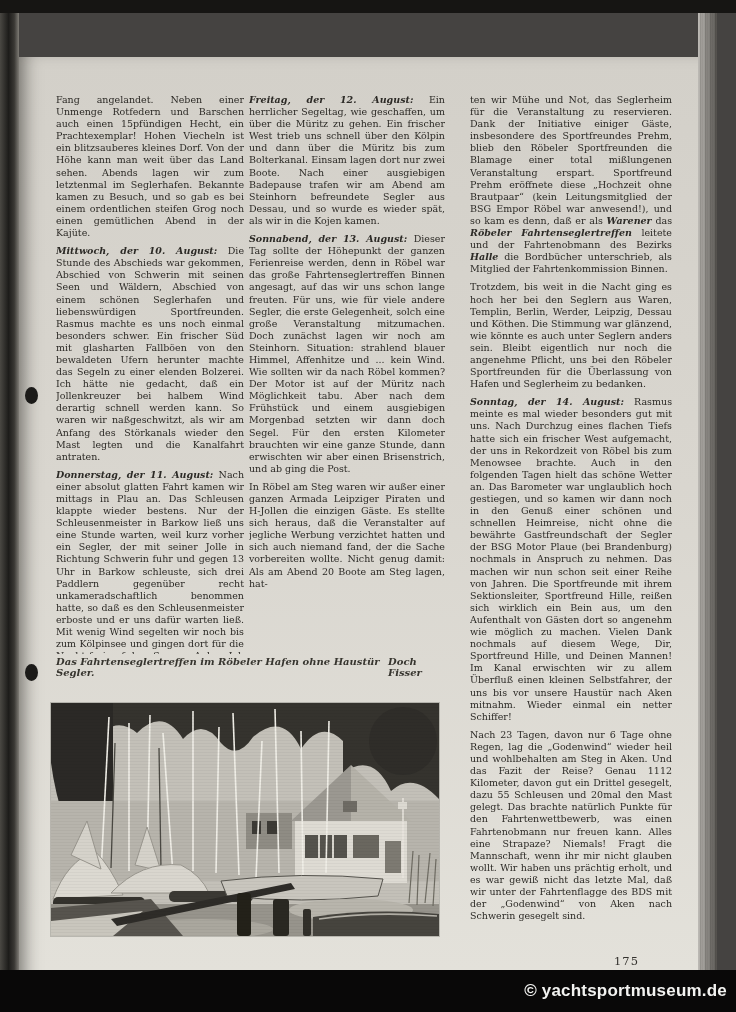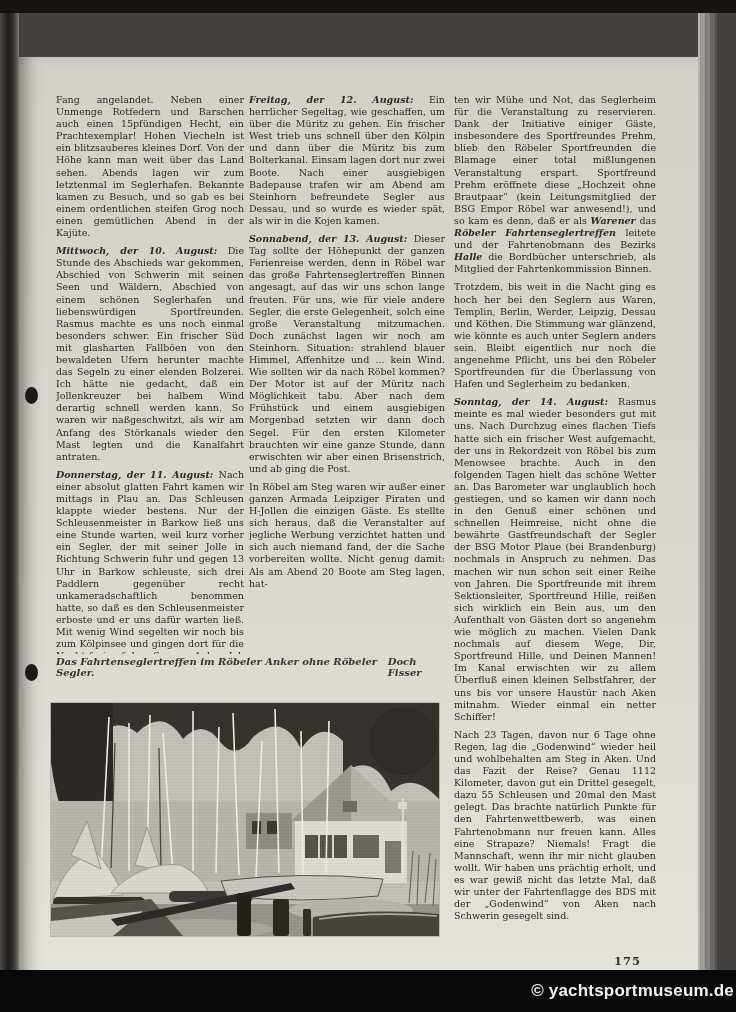--- a/index.html
+++ b/index.html
@@ -8,34 +8,34 @@
   .top-strip{position:absolute;left:0;top:0;width:736px;height:13px;background:#161513;}
   .binding{position:absolute;left:0;top:0;width:19px;height:970px;
            background:linear-gradient(90deg,#4a4843 0%,#1d1c1a 45%,#3a3834 75%,#7e7b75 100%);}
   .page{position:absolute;left:19px;top:13px;width:679px;height:957px;
         background:linear-gradient(180deg,#d3d0c9 0%,#d9d6cf 45%,#e4e2db 100%);
         box-shadow:inset 14px 0 18px -10px rgba(20,18,15,.55);margin-top:44px;}
   .page-stack{position:absolute;left:698px;top:13px;width:19px;height:957px;
         background:repeating-linear-gradient(90deg,#b2afa9 0 2px,#8e8b85 2px 3px,#a39f99 3px 5px);}
   .page-stack::after{content:"";position:absolute;inset:0;background:linear-gradient(90deg,rgba(255,255,255,.15),rgba(30,28,25,.6));}
   .bottom-bar{position:absolute;left:0;top:970px;width:736px;height:42px;background:#090808;
-        display:flex;align-items:center;justify-content:flex-end;padding-right:2px;box-sizing:border-box;}
+        display:flex;align-items:center;justify-content:flex-end;padding-right:9px;box-sizing:border-box;}
   .watermark{color:#f2f2f0;font-family:"Liberation Sans","DejaVu Sans",sans-serif;font-weight:bold;font-size:17px;letter-spacing:.2px;}
   .col{position:absolute;top:37px;color:#2c2a26;font-size:9.5px;line-height:12.1px;text-align:justify;overflow:hidden;}
   .col p{margin:0 0 6px 0;}
   .col b{font-weight:bold;font-style:italic;}
   .col-1{left:37px;width:188px;height:560px;}
   .col-2{left:230px;width:196px;height:560px;}
-  .col-3{left:435px;width:202px;height:845px;}
+  .col-3{left:451px;width:202px;height:845px;}
   .caption{position:absolute;left:37px;top:599px;width:392px;display:flex;justify-content:space-between;
            font-style:italic;font-weight:600;font-size:10px;color:#37352f;}
   .photo{position:absolute;left:32px;top:646px;width:388px;height:233px;background:#c3c0b8;box-shadow:0 0 0 1px rgba(60,58,52,.25);}
   .photo svg{display:block;width:100%;height:100%;}
   .photo::after{content:"";position:absolute;inset:0;background:repeating-linear-gradient(0deg,rgba(0,0,0,.035) 0 1px,transparent 1px 3px);pointer-events:none;}
-  .page-number{position:absolute;left:595px;top:897px;width:60px;font-size:11.5px;letter-spacing:1px;color:#33312d;font-weight:bold;}
+  .page-number{position:absolute;left:595px;top:897px;width:60px;font-size:11.5px;letter-spacing:1px;color:#33312d;}
   .bind-spot{position:absolute;width:13px;height:17px;border-radius:50%;background:#1b1a18;left:6px;}
   .spot-a{top:330px;} .spot-b{top:607px;}
 </style>
 </head>
 <body>
 
 <div class="scan">
   <div class="page">
     <div class="col col-1">
         <p><span>Fang angelandet. Neben einer Unmenge Rotfedern und Barschen auch einen 15pfündigen Hecht, ein Prachtexemplar! Hohen Viecheln ist ein blitzsauberes kleines Dorf. Von der Höhe kann man weit über das Land sehen. Abends lagen wir zum letztenmal im Seglerhafen. Bekannte kamen zu Besuch, und so gab es bei einem ordentlichen steifen Grog noch einen gemütlichen Abend in der Kajüte.</span></p>
@@ -48,21 +48,21 @@
         <p><span>In Röbel am Steg waren wir außer einer ganzen Armada Leipziger Piraten und H-Jollen die einzigen Gäste. Es stellte sich heraus, daß die Veranstalter auf jegliche Werbung verzichtet hatten und sich auch niemand fand, der die Sache vorbereiten wollte. Nicht genug damit: Als am Abend 20 Boote am Steg lagen, hat-</span></p>
       </div>
     <div class="col col-3">
         <p><span>ten wir Mühe und Not, das Seglerheim für die Veranstaltung zu reservieren. Dank der Initiative einiger Gäste, insbesondere des Sportfreundes Prehm, blieb den Röbeler Sportfreunden die Blamage einer total mißlungenen Veranstaltung erspart. Sportfreund Prehm eröffnete diese „Hochzeit ohne Brautpaar“ (kein Leitungsmitglied der BSG Empor Röbel war anwesend!), und so kam es denn, daß er als </span><b>Warener</b><span> das </span><b>Röbeler Fahrtenseglertreffen</b><span> leitete und der Fahrtenobmann des Bezirks </span><b>Halle</b><span> die Bordbücher unterschrieb, als Mitglied der Fahrtenkommission Binnen.</span></p>
         <p><span>Trotzdem, bis weit in die Nacht ging es hoch her bei den Seglern aus Waren, Templin, Berlin, Werder, Leipzig, Dessau und Köthen. Die Stimmung war glänzend, wie könnte es auch unter Seglern anders sein. Bleibt eigentlich nur noch die angenehme Pflicht, uns bei den Röbeler Sportfreunden für die Überlassung von Hafen und Seglerheim zu bedanken.</span></p>
         <p><b>Sonntag, der 14. August:</b><span> Rasmus meinte es mal wieder besonders gut mit uns. Nach Durchzug eines flachen Tiefs hatte sich ein frischer West aufgemacht, der uns in Rekordzeit von Röbel bis zum Menowsee brachte. Auch in den folgenden Tagen hielt das schöne Wetter an. Das Barometer war unglaublich hoch gestiegen, und so kamen wir dann noch in den Genuß einer schönen und schnellen Heimreise, nicht ohne die bewährte Gastfreundschaft der Segler der BSG Motor Plaue (bei Brandenburg) nochmals in Anspruch zu nehmen. Das machen wir nun schon seit einer Reihe von Jahren. Die Sportfreunde mit ihrem Sektionsleiter, Sportfreund Hille, reißen sich wirklich ein Bein aus, um den Aufenthalt von Gästen dort so angenehm wie möglich zu machen. Vielen Dank nochmals auf diesem Wege, Dir, Sportfreund Hille, und Deinen Mannen! Im Kanal erwischten wir zu allem Überfluß einen kleinen Selbstfahrer, der uns bis vor unsere Haustür nach Aken mitnahm. Wieder einmal ein netter Schiffer!</span></p>
         <p><span>Nach 23 Tagen, davon nur 6 Tage ohne Regen, lag die „Godenwind“ wieder heil und wohlbehalten am Steg in Aken. Und das Fazit der Reise? Genau 1112 Kilometer, davon gut ein Drittel gesegelt, dazu 55 Schleusen und 20mal den Mast gelegt. Das brachte natürlich Punkte für den Fahrtenwettbewerb, was einen Fahrtenobmann nur freuen kann. Alles eine Strapaze? Niemals! Fragt die Mannschaft, wenn ihr mir nicht glauben wollt. Wir haben uns prächtig erholt, und es war gewiß nicht das letzte Mal, daß wir unter der Fahrtenflagge des BDS mit der „Godenwind“ von Aken nach Schwerin gesegelt sind.</span></p>
       </div>
 
     <div class="caption">
-      <span>Das Fahrtenseglertreffen im Röbeler Anker ohne Röbeler Segler.</span>
+      <span>Das Fahrtenseglertreffen im Röbeler Hafen ohne Haustür Segler.</span>
       <span>Doch Fisser</span>
     </div>
 
     <div class="photo">
       <svg viewBox="0 0 388 233" preserveAspectRatio="none">
         <rect x="0" y="0" width="388" height="233" fill="#c3c0b8"></rect>
         <path d="M0,0 H388 V96 Q362,68 340,88 Q322,48 292,70 L292,38 Q270,16 250,46 Q232,8 202,34 Q186,58 170,40 Q152,14 132,36 Q112,4 86,30 Q62,10 42,42 Q22,24 0,56 Z" fill="#35332e"></path>
         <path d="M0,0 H62 V150 Q30,140 14,120 Q4,90 0,60 Z" fill="#2b2926"></path>
         <circle cx="352" cy="38" r="34" fill="#2f2d29"></circle>
         <rect x="0" y="98" width="388" height="80" fill="#b7b4ac"></rect>

